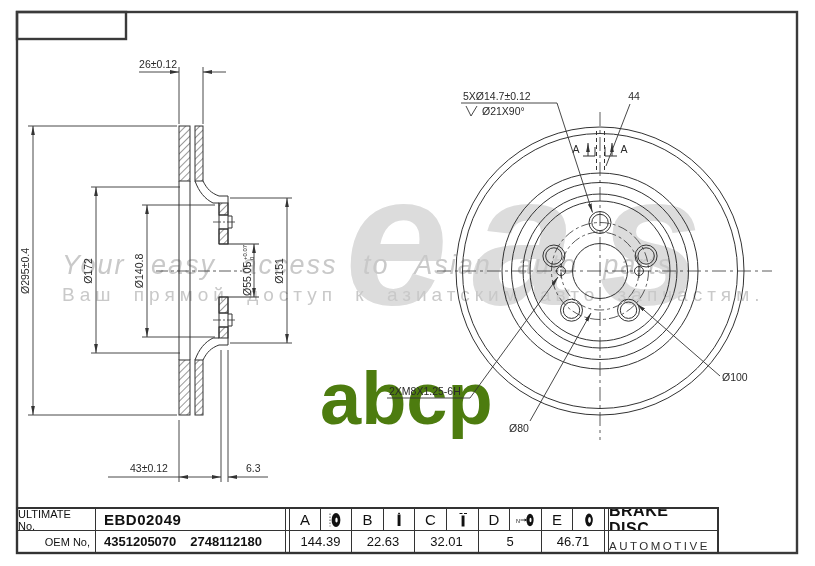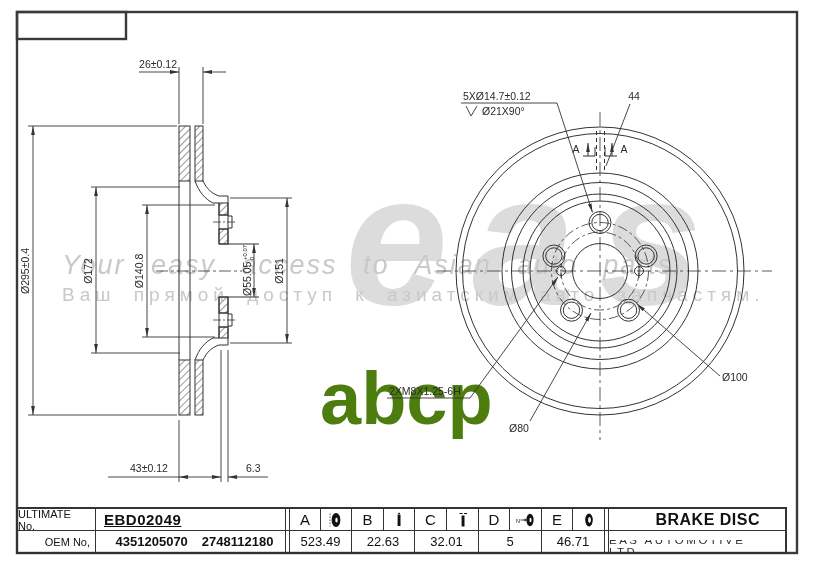--- a/index.html
+++ b/index.html
@@ -9,31 +9,31 @@
   .wm{position:absolute;z-index:1;white-space:nowrap;pointer-events:none;}
   .wm-logo{left:345px;top:148px;font-size:185px;font-weight:bold;font-style:italic;
            letter-spacing:24px;color:#dcdcdc;line-height:1;}
   .wm-logo2{left:320px;top:362px;font-size:74px;font-weight:bold;color:#4d7c0f;line-height:1;}
   .wm-en{left:62px;top:250px;font-size:27px;font-style:italic;color:#c9c9c9;
          letter-spacing:2px;word-spacing:16px;}
   .wm-ru{left:62px;top:284px;font-size:19px;color:#c9c9c9;letter-spacing:5px;word-spacing:8px;}
   
   #draw{position:absolute;left:0;top:0;z-index:2;}
   
-  #tblock{position:absolute;z-index:3;left:16px;top:507px;width:771px;height:47px;
+  #tblock{position:absolute;z-index:3;left:16px;top:507px;width:703px;height:47px;
           border:2px solid #333;box-sizing:border-box;display:grid;
           grid-template-columns:78px 190px 4px 31px 31px 32px 31px 32px 32px 31px 32px 31px 32px 4px auto;
           grid-template-rows:22px auto;color:#111;}
   #tblock .c{border-right:1px solid #333;display:flex;align-items:center;justify-content:center;
              overflow:hidden;}
   #tblock .r1{border-bottom:1px solid #333;}
   #tblock .lab{justify-content:flex-end;padding-right:5px;font-size:11px;}
   #tblock .num{justify-content:flex-start;padding-left:8px;font-weight:bold;}
-  #tblock .ult{font-size:15px;letter-spacing:.5px;text-decoration:underline;}
-  #tblock .oem{font-size:13px;gap:14px;justify-content:center;}
+  #tblock .ult{font-size:15px;letter-spacing:.5px;}
+  #tblock .oem{font-size:13px;gap:14px;}
   #tblock .sep{padding:0;}
   #tblock .letter{font-size:15px;}
   #tblock .val{font-size:13px;grid-column:span 2;}
   #tblock .title{justify-content:flex-end;padding-right:25px;font-weight:bold;font-size:16px;
                  border-right:none;letter-spacing:.5px;}
   #tblock .company{justify-content:flex-end;padding-right:6px;font-size:11.5px;color:#2f2f2f;
                    letter-spacing:2.5px;border-right:none;margin-top:9px;}
   .icn{display:block;}
 </style>
 </head>
@@ -266,21 +266,21 @@
     </div>
     <div class="c r1 sep"></div>
     <div class="c r1 title">BRAKE DISC</div>
 
     <div class="c lab">OEM No,</div>
     <div class="c num oem">
       <span>4351205070</span>
       <span>2748112180</span>
     </div>
     <div class="c sep"></div>
-    <div class="c val">523.49</div>
+    <div class="c val">144.39</div>
     <div class="c val">22.63</div>
     <div class="c val">32.01</div>
     <div class="c val">5</div>
     <div class="c val">46.71</div>
     <div class="c sep"></div>
     <div class="c company">EAS AUTOMOTIVE LTD.</div>
   </div>
 </div>
 
 </body></html>

